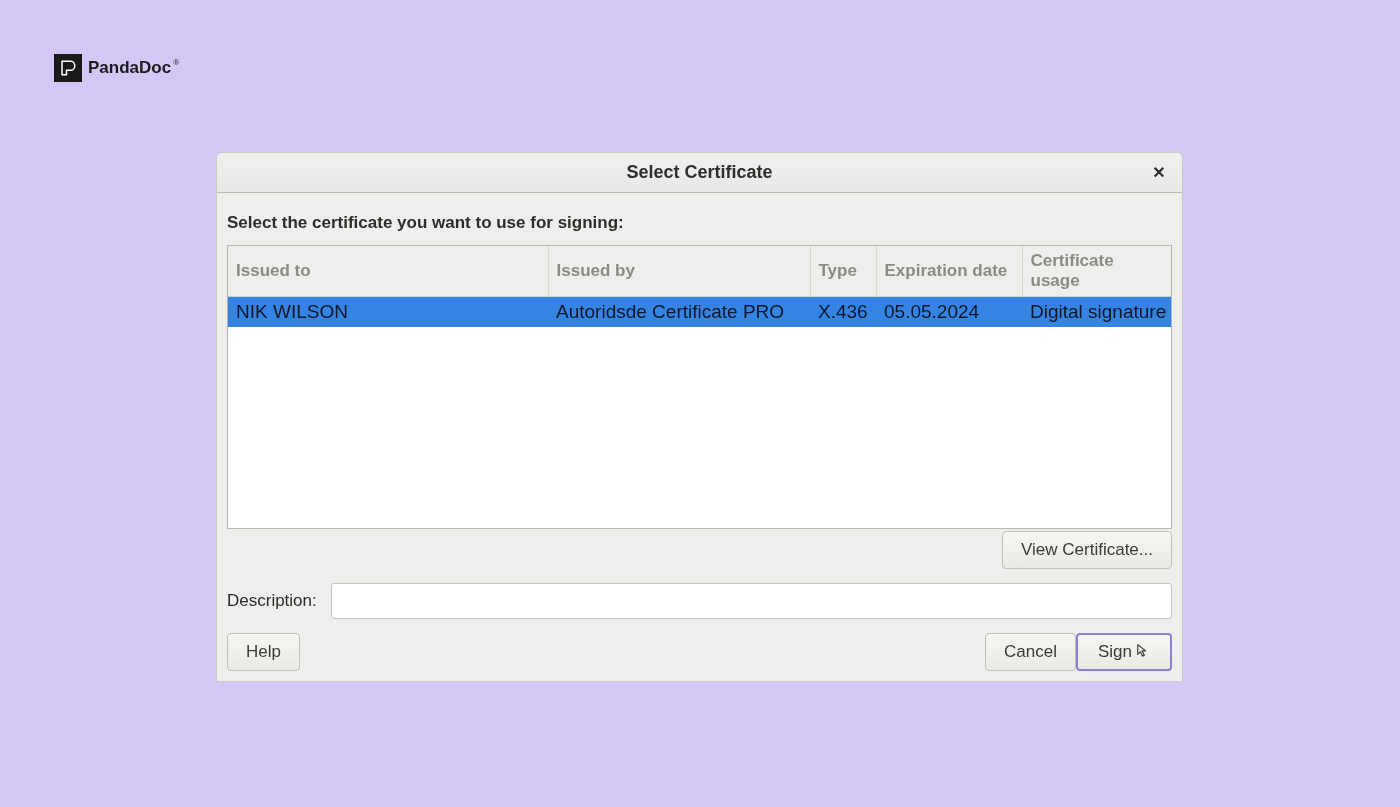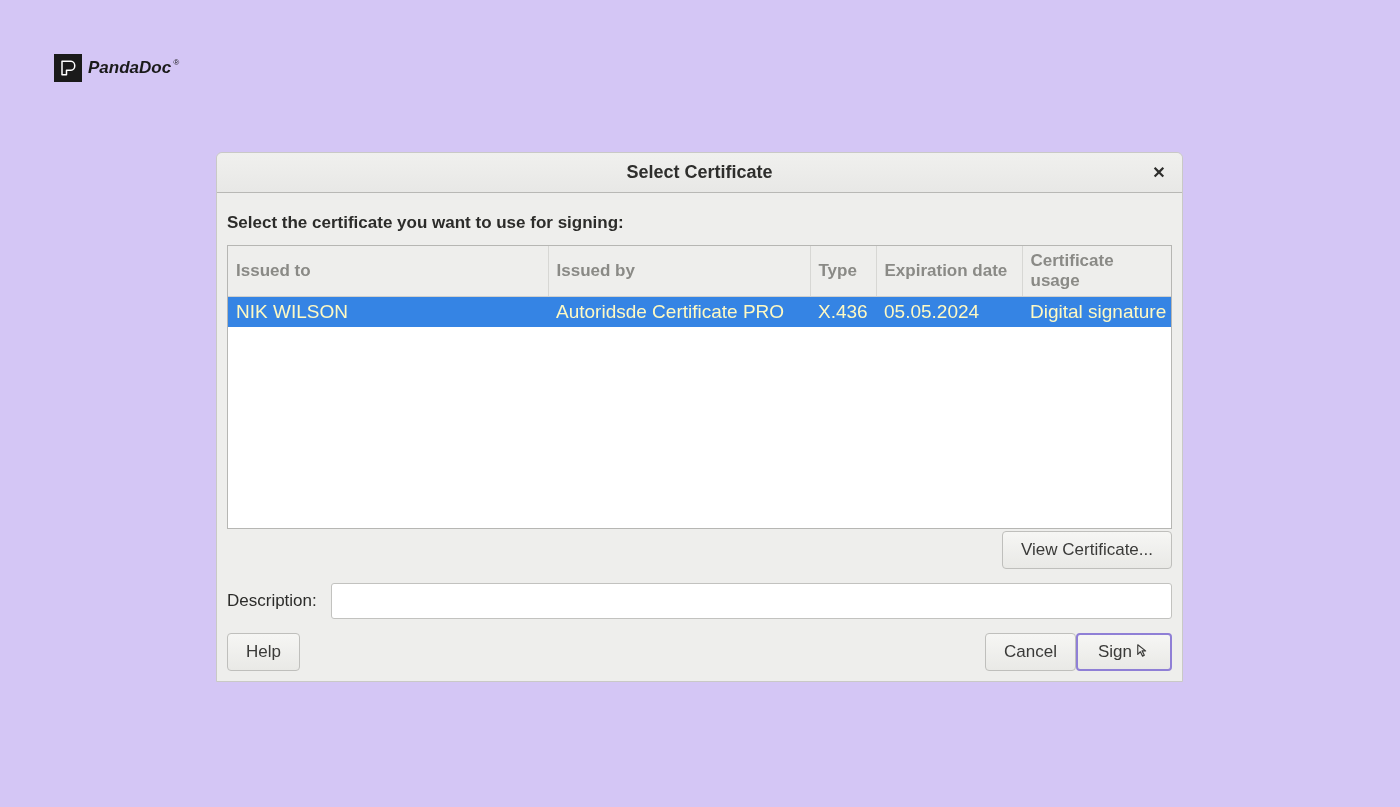--- a/index.html
+++ b/index.html
@@ -11,21 +11,20 @@
       position: relative;
       overflow: hidden;
     }
     .brand {
       position: absolute;
       top: 54px;
       left: 54px;
       display: flex;
       align-items: center;
       gap: 6px;
-      font-style: italic;
     }
     .brand-icon {
       width: 28px;
       height: 28px;
       background: #1a1a1a;
       display: flex;
       align-items: center;
       justify-content: center;
     }
     .brand-icon svg { width: 18px; height: 18px; }
@@ -113,21 +112,21 @@
       font-weight: 700;
       color: #8a8a86;
       padding: 5px 8px;
       border-bottom: 1px solid #d0d0cd;
       border-right: 1px solid #d7d7d4;
     }
     .cert-table thead th:last-child { border-right: none; }
     .cert-table tbody td {
       padding: 4px 8px;
       font-size: 19px;
-      color: #fef9c3;
+      color: #0f172a;
       white-space: nowrap;
       overflow: hidden;
     }
     .cert-table tbody tr.selected {
       background: #3584e4;
     }
     .col-issued-to { width: 320px; }
     .col-issued-by { width: 262px; }
     .col-type { width: 66px; }
     .col-exp { width: 146px; }

